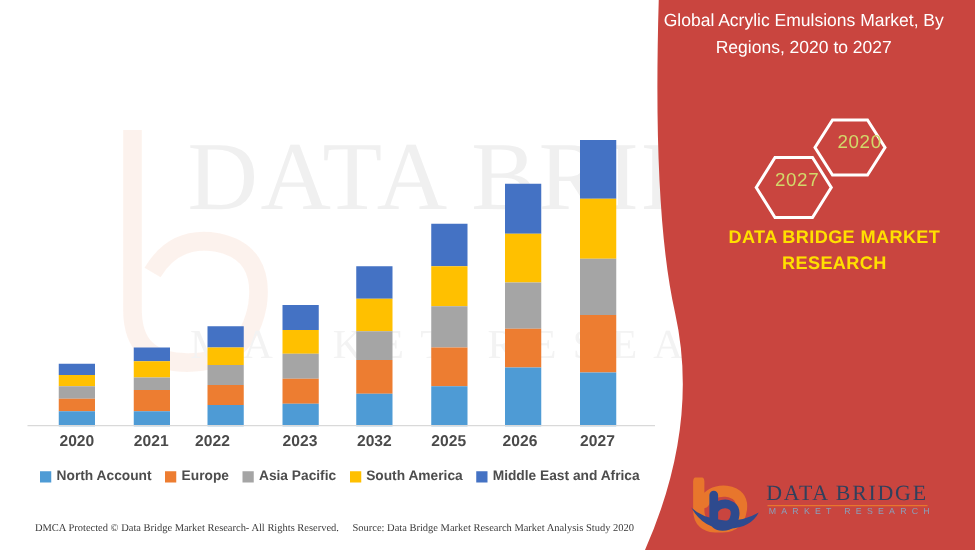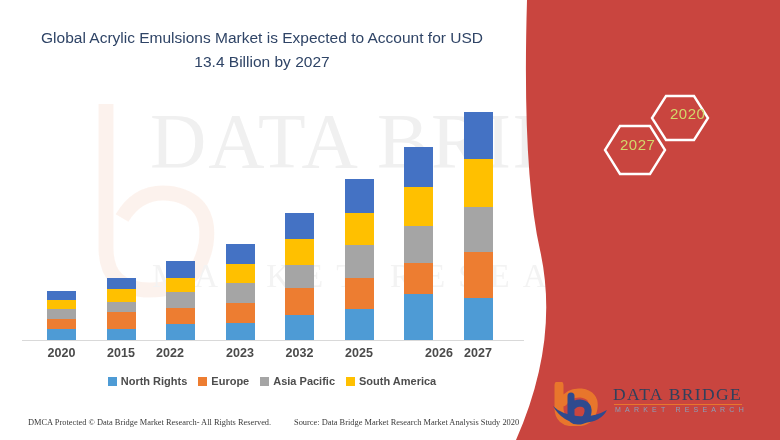--- a/index.html
+++ b/index.html
@@ -114,21 +114,21 @@
   
   .footer {
     position: absolute;
     left: 0; top: 418px;
     width: 522px;
     font-family: "Liberation Serif", serif;
     font-size: 8.4px;
     color: #3a3a3a;
   }
   .footer-dmca { position: absolute; left: 28px; top: 0; white-space: nowrap; }
-  .footer-source { position: absolute; left: 294px; top: 0; white-space: nowrap; }
+  .footer-source { position: absolute; left: 282px; top: 0; white-space: nowrap; }
 
   
   .red-panel {
     position: absolute;
     left: 0; top: 0;
     width: 780px; height: 440px;
     pointer-events: none;
   }
   .panel-title {
     position: absolute;
@@ -199,21 +199,20 @@
 <div id="infographic">
 
   <div class="watermark-wrap">
     <svg class="wm-bmark" viewBox="0 0 150 200">
       <path d="M28 6 L28 150 Q28 192 72 192 Q120 192 128 146 Q134 104 96 96 Q62 90 44 120" fill="none" stroke="#fbe7dd" stroke-width="15"></path>
     </svg>
     <div class="wm-text-main">DATA BRIDGE</div>
     <div class="wm-text-sub">MARKET RESEARCH</div>
   </div>
 
-  <div class="chart-title">Global Acrylic Emulsions Market is Expected to Account for USD 13.4 Billion by 2027</div>
 
   <div class="plot" id="plot">
       <div class="bar" style="left: 25px; width: 29px; height: 50px;">
         <div class="seg" title="Middle East and Africa 2020: 0.5" style="height: 9px; background: rgb(68, 114, 196);"></div>
         <div class="seg" title="South America 2020: 0.5" style="height: 9px; background: rgb(255, 192, 0);"></div>
         <div class="seg" title="Asia Pacific 2020: 0.6" style="height: 10px; background: rgb(165, 165, 165);"></div>
         <div class="seg" title="Europe 2020: 0.6" style="height: 10px; background: rgb(237, 125, 49);"></div>
         <div class="seg" title="North America 2020: 0.6" style="height: 12px; background: rgb(78, 155, 213);"></div>
       </div>
       <div class="bar" style="left: 84.5px; width: 29px; height: 63px;">
@@ -262,67 +261,73 @@
         <div class="seg" title="Middle East and Africa 2027: 2.7" style="height: 47px; background: rgb(68, 114, 196);"></div>
         <div class="seg" title="South America 2027: 2.7" style="height: 48px; background: rgb(255, 192, 0);"></div>
         <div class="seg" title="Asia Pacific 2027: 2.6" style="height: 45px; background: rgb(165, 165, 165);"></div>
         <div class="seg" title="Europe 2027: 2.7" style="height: 46px; background: rgb(237, 125, 49);"></div>
         <div class="seg" title="North America 2027: 2.4" style="height: 43px; background: rgb(78, 155, 213);"></div>
       </div>
     </div>
   <div class="axis-line"></div>
   <div class="xlabels" id="xlabels">
       <div class="xlabel" style="left: 9.5px;">2020</div>
-      <div class="xlabel" style="left: 69px;">2015</div>
+      <div class="xlabel" style="left: 69px;">2021</div>
       <div class="xlabel" style="left: 118px;">2022</div>
       <div class="xlabel" style="left: 188px;">2023</div>
       <div class="xlabel" style="left: 247.5px;">2032</div>
       <div class="xlabel" style="left: 307px;">2025</div>
-      <div class="xlabel" style="left: 387px;">2026</div>
+      <div class="xlabel" style="left: 364px;">2026</div>
       <div class="xlabel" style="left: 426px;">2027</div>
     </div>
 
   <div class="legend" id="legend">
       <div class="legend-item">
         <span class="legend-swatch" style="background: rgb(78, 155, 213);"></span>
-        <span>North Rights</span>
+        <span>North Account</span>
       </div>
       <div class="legend-item">
         <span class="legend-swatch" style="background: rgb(237, 125, 49);"></span>
         <span>Europe</span>
       </div>
       <div class="legend-item">
         <span class="legend-swatch" style="background: rgb(165, 165, 165);"></span>
         <span>Asia Pacific</span>
       </div>
       <div class="legend-item">
         <span class="legend-swatch" style="background: rgb(255, 192, 0);"></span>
         <span>South America</span>
+      </div>
+      <div class="legend-item">
+        <span class="legend-swatch" style="background: rgb(68, 114, 196);"></span>
+        <span>Middle East and Africa</span>
       </div>
     </div>
 
   <div class="footer">
     <span class="footer-dmca">DMCA Protected © Data Bridge Market Research- All Rights Reserved.</span>
     <span class="footer-source">Source: Data Bridge Market Research Market Analysis Study 2020</span>
   </div>
 
   <svg class="red-panel" viewBox="0 0 780 440" preserveAspectRatio="none">
     <path d="M527 0 L780 0 L780 440 L516 440 Q560 340 540 250 Q522 170 527 0 Z" fill="#c9453f"></path>
   </svg>
 
+  <div class="panel-title">Global Acrylic Emulsions Market, By Regions, 2020 to 2027</div>
 
   <div class="hexes">
     <svg viewBox="0 0 140 88" width="140" height="88">
       <polygon points="72,4 100,4 114,26 100,48 72,48 58,26" fill="none" stroke="#ffffff" stroke-width="2.4"></polygon>
       <polygon points="26,34 56,34 71,58 56,82 26,82 11,58" fill="none" stroke="#ffffff" stroke-width="2.4"></polygon>
     </svg>
     <div class="hex-label y2020">2020</div>
     <div class="hex-label y2027">2027</div>
   </div>
 
+  <div class="brand">DATA BRIDGE MARKET RESEARCH</div>
 
   <div class="logo">
     <svg viewBox="0 0 70 44" width="70" height="44">
       <path d="M14 3 L14 26 Q14 40 30 40 Q46 40 48 26 Q50 13 36 11 Q24 10 18 20" fill="none" stroke="#e8762c" stroke-width="9" stroke-linecap="round"></path>
       <path d="M8 24 Q18 42 38 41 Q56 40 62 28 Q48 36 32 34 Q16 32 8 24 Z" fill="#2e4a8e"></path>
       <path d="M26 14 L26 33 Q26 39 33 39 Q42 39 43 30 Q44 22 35 21 Q30 21 27 25" fill="none" stroke="#2e4a8e" stroke-width="7" stroke-linecap="round"></path>
     </svg>
     <div class="logo-text">DATA BRIDGE</div>
     <div class="logo-rule"></div>
     <div class="logo-sub">MARKET RESEARCH</div>

